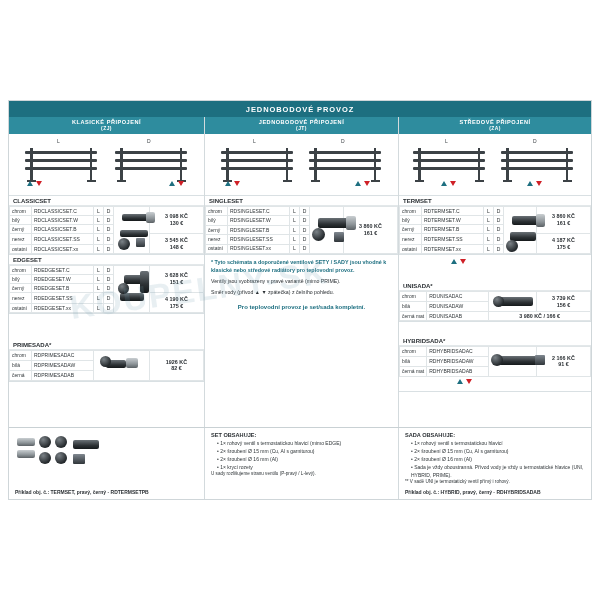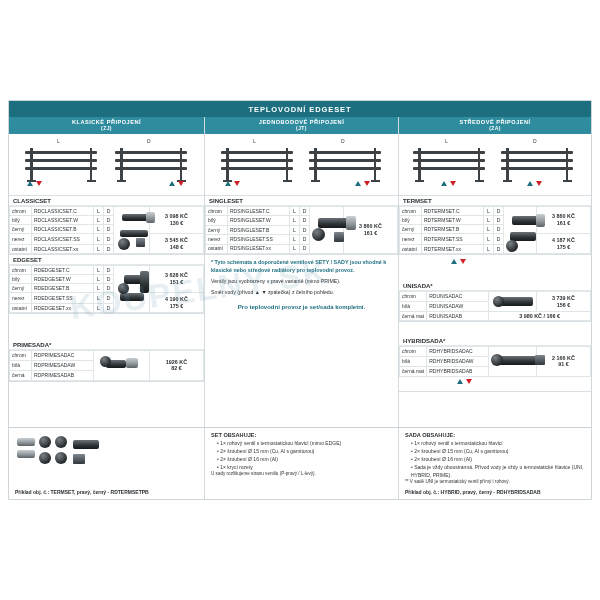--- a/index.html
+++ b/index.html
@@ -212,21 +212,21 @@
     border-radius: 1px;
   }
 </style>
 </head>
 <body>
 
 <div class="page">
 
   <div class="sheet">
 
-    <div class="main-header">TEPLOVODNÍ EDGESET</div>
+    <div class="main-header">JEDNOBODOVÉ PROVOZ</div>
 
     <div class="cols">
 
       <div class="col col-a">
         <div class="col-head">
           <span class="t1">KLASICKÉ PŘIPOJENÍ</span>
           <span class="t2">(ZJ)</span>
         </div>
 
         <div class="schem">

